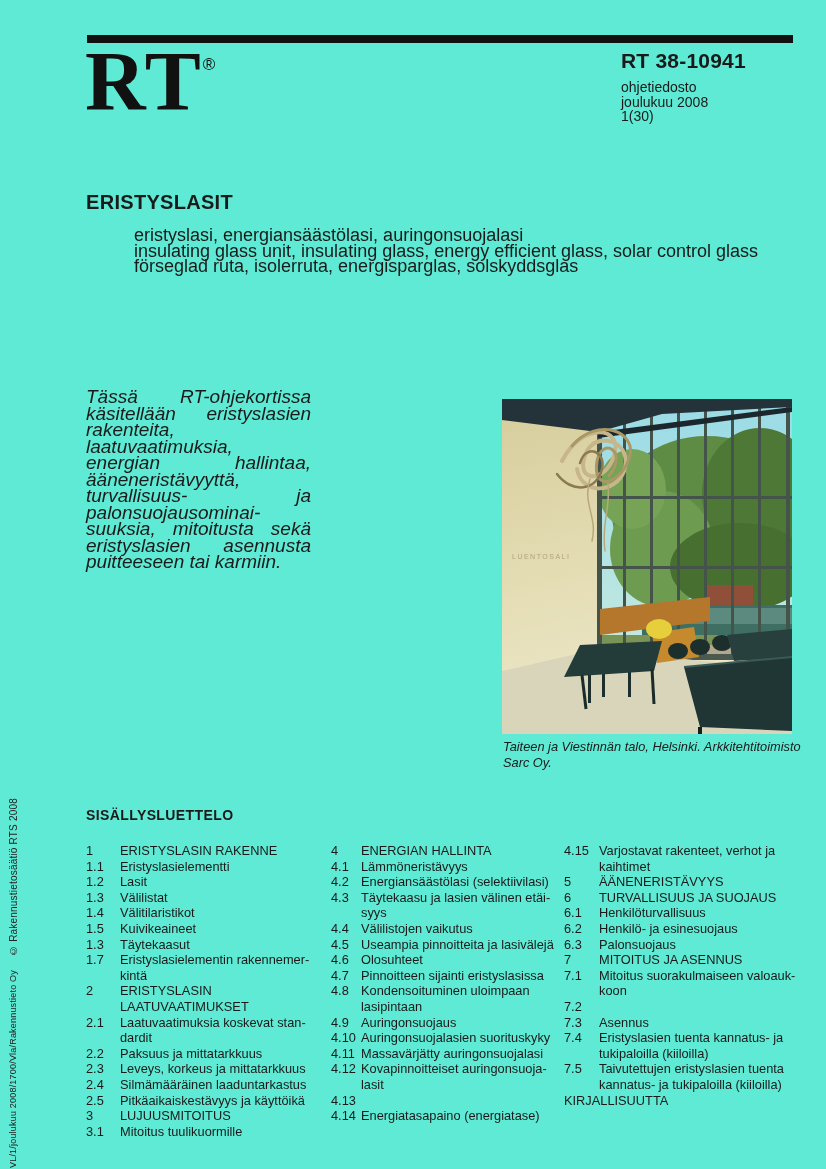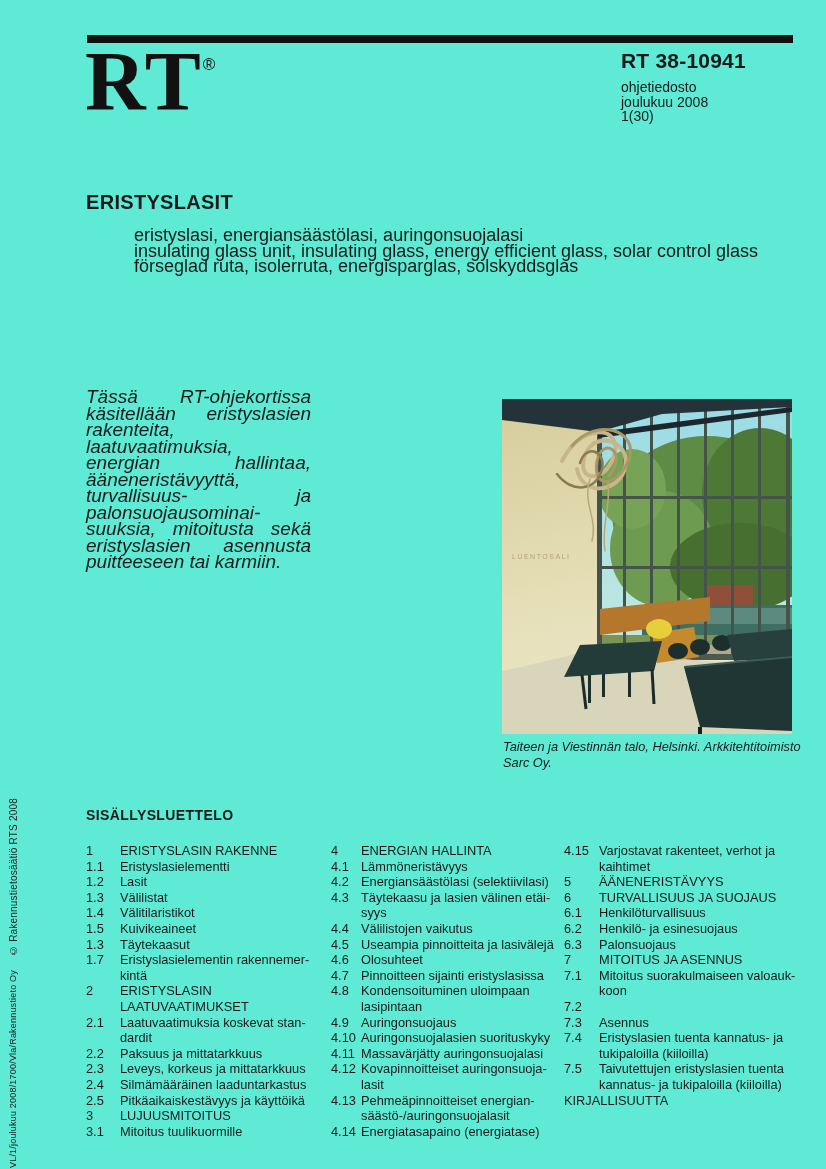--- a/index.html
+++ b/index.html
@@ -291,22 +291,20 @@
         <span class="toc-num">4.11</span>
         <span class="toc-text">Massavärjätty auringonsuojalasi</span>
       </div>
       <div class="toc-item">
         <span class="toc-num">4.12</span>
         <span class="toc-text">Kovapinnoitteiset auringonsuoja-
 lasit</span>
       </div>
       <div class="toc-item">
         <span class="toc-num">4.13</span>
-        <span class="toc-text">Pehmeäpinnoitteiset energian-
-säästö-/auringonsuojalasit</span>
       </div>
       <div class="toc-item">
         <span class="toc-num">4.14</span>
         <span class="toc-text">Energiatasapaino (energiatase)</span>
       </div>
     </div>
   <div class="toc-col" id="toc-col-3">
       <div class="toc-item">
         <span class="toc-num">4.15</span>
         <span class="toc-text">Varjostavat rakenteet, verhot ja

